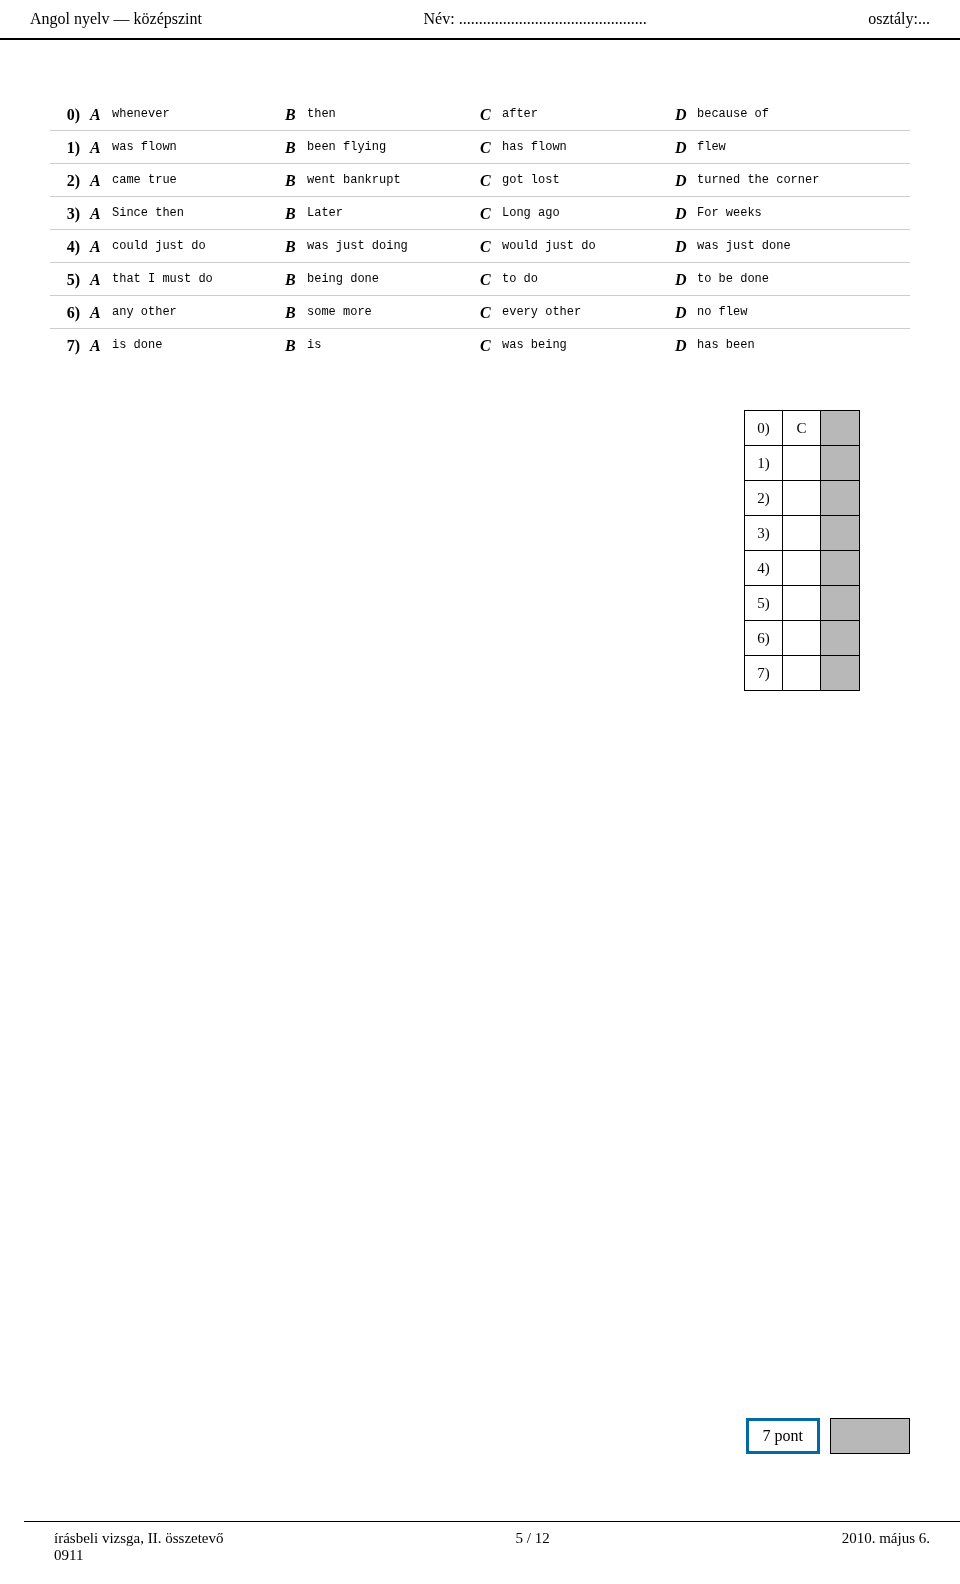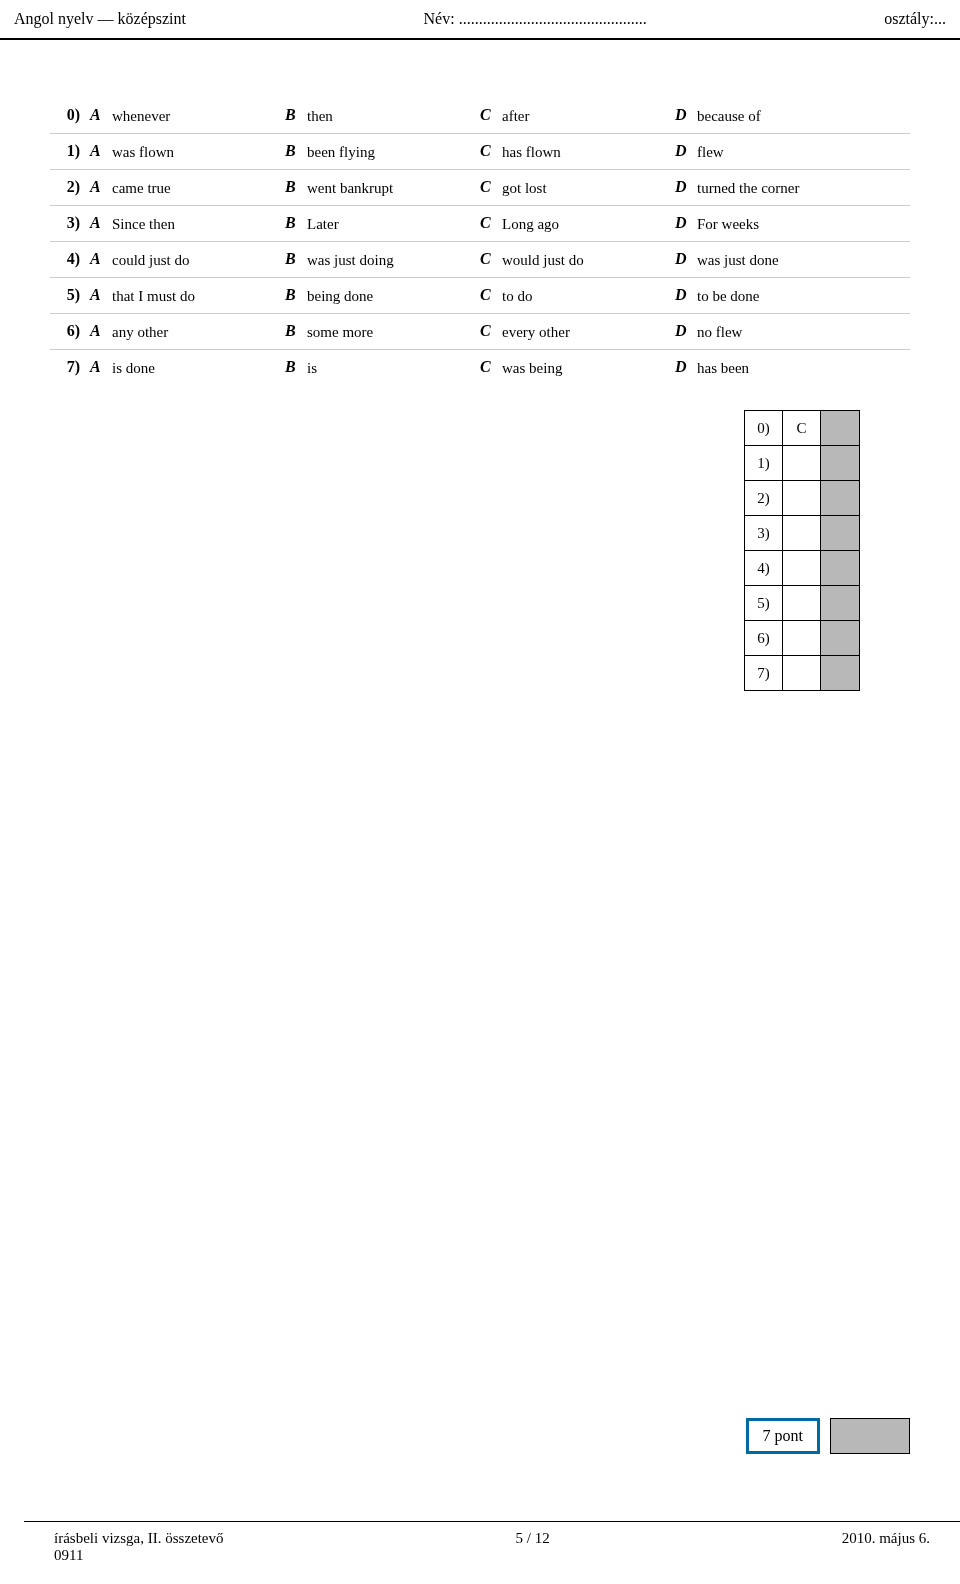--- a/index.html
+++ b/index.html
@@ -9,21 +9,21 @@
       background: #fff;
       color: #000;
       width: 960px;
       min-height: 1584px;
       position: relative;
     }
     .header {
       display: flex;
       justify-content: space-between;
       align-items: center;
-      padding: 10px 14px;
+      padding: 10px 30px;
       border-bottom: 2px solid #000;
     }
     .main-content {
       padding: 60px 50px 40px 50px;
     }
     
     .answer-section {
       position: absolute;
       right: 50px;
       top: 310px;
@@ -59,21 +59,21 @@
       align-items: flex-start;
       margin-bottom: 2px;
       padding: 6px 0;
       border-bottom: 1px solid #ccc;
     }
     .q-row:last-child { border-bottom: none; }
     .col-num { width: 40px; text-align: right; padding-right: 10px; font-weight: bold; font-size: 16px; }
     .col-opt { display: flex; align-items: flex-start; flex: 1; }
     .opt-block { display: flex; align-items: flex-start; width: 195px; }
     .opt-ltr { font-style: italic; font-weight: bold; width: 22px; font-size: 16px; }
-    .opt-txt { font-size: 15px; flex: 1; line-height: 1.4; }
+    .opt-txt { font-size: 12px; flex: 1; line-height: 1.4; font-family: Liberation Mono, monospace; }
     .score-section {
       position: absolute;
       bottom: 130px;
       right: 50px;
       display: flex;
       align-items: center;
       gap: 10px;
     }
     .score-label {
       font-size: 16px;

